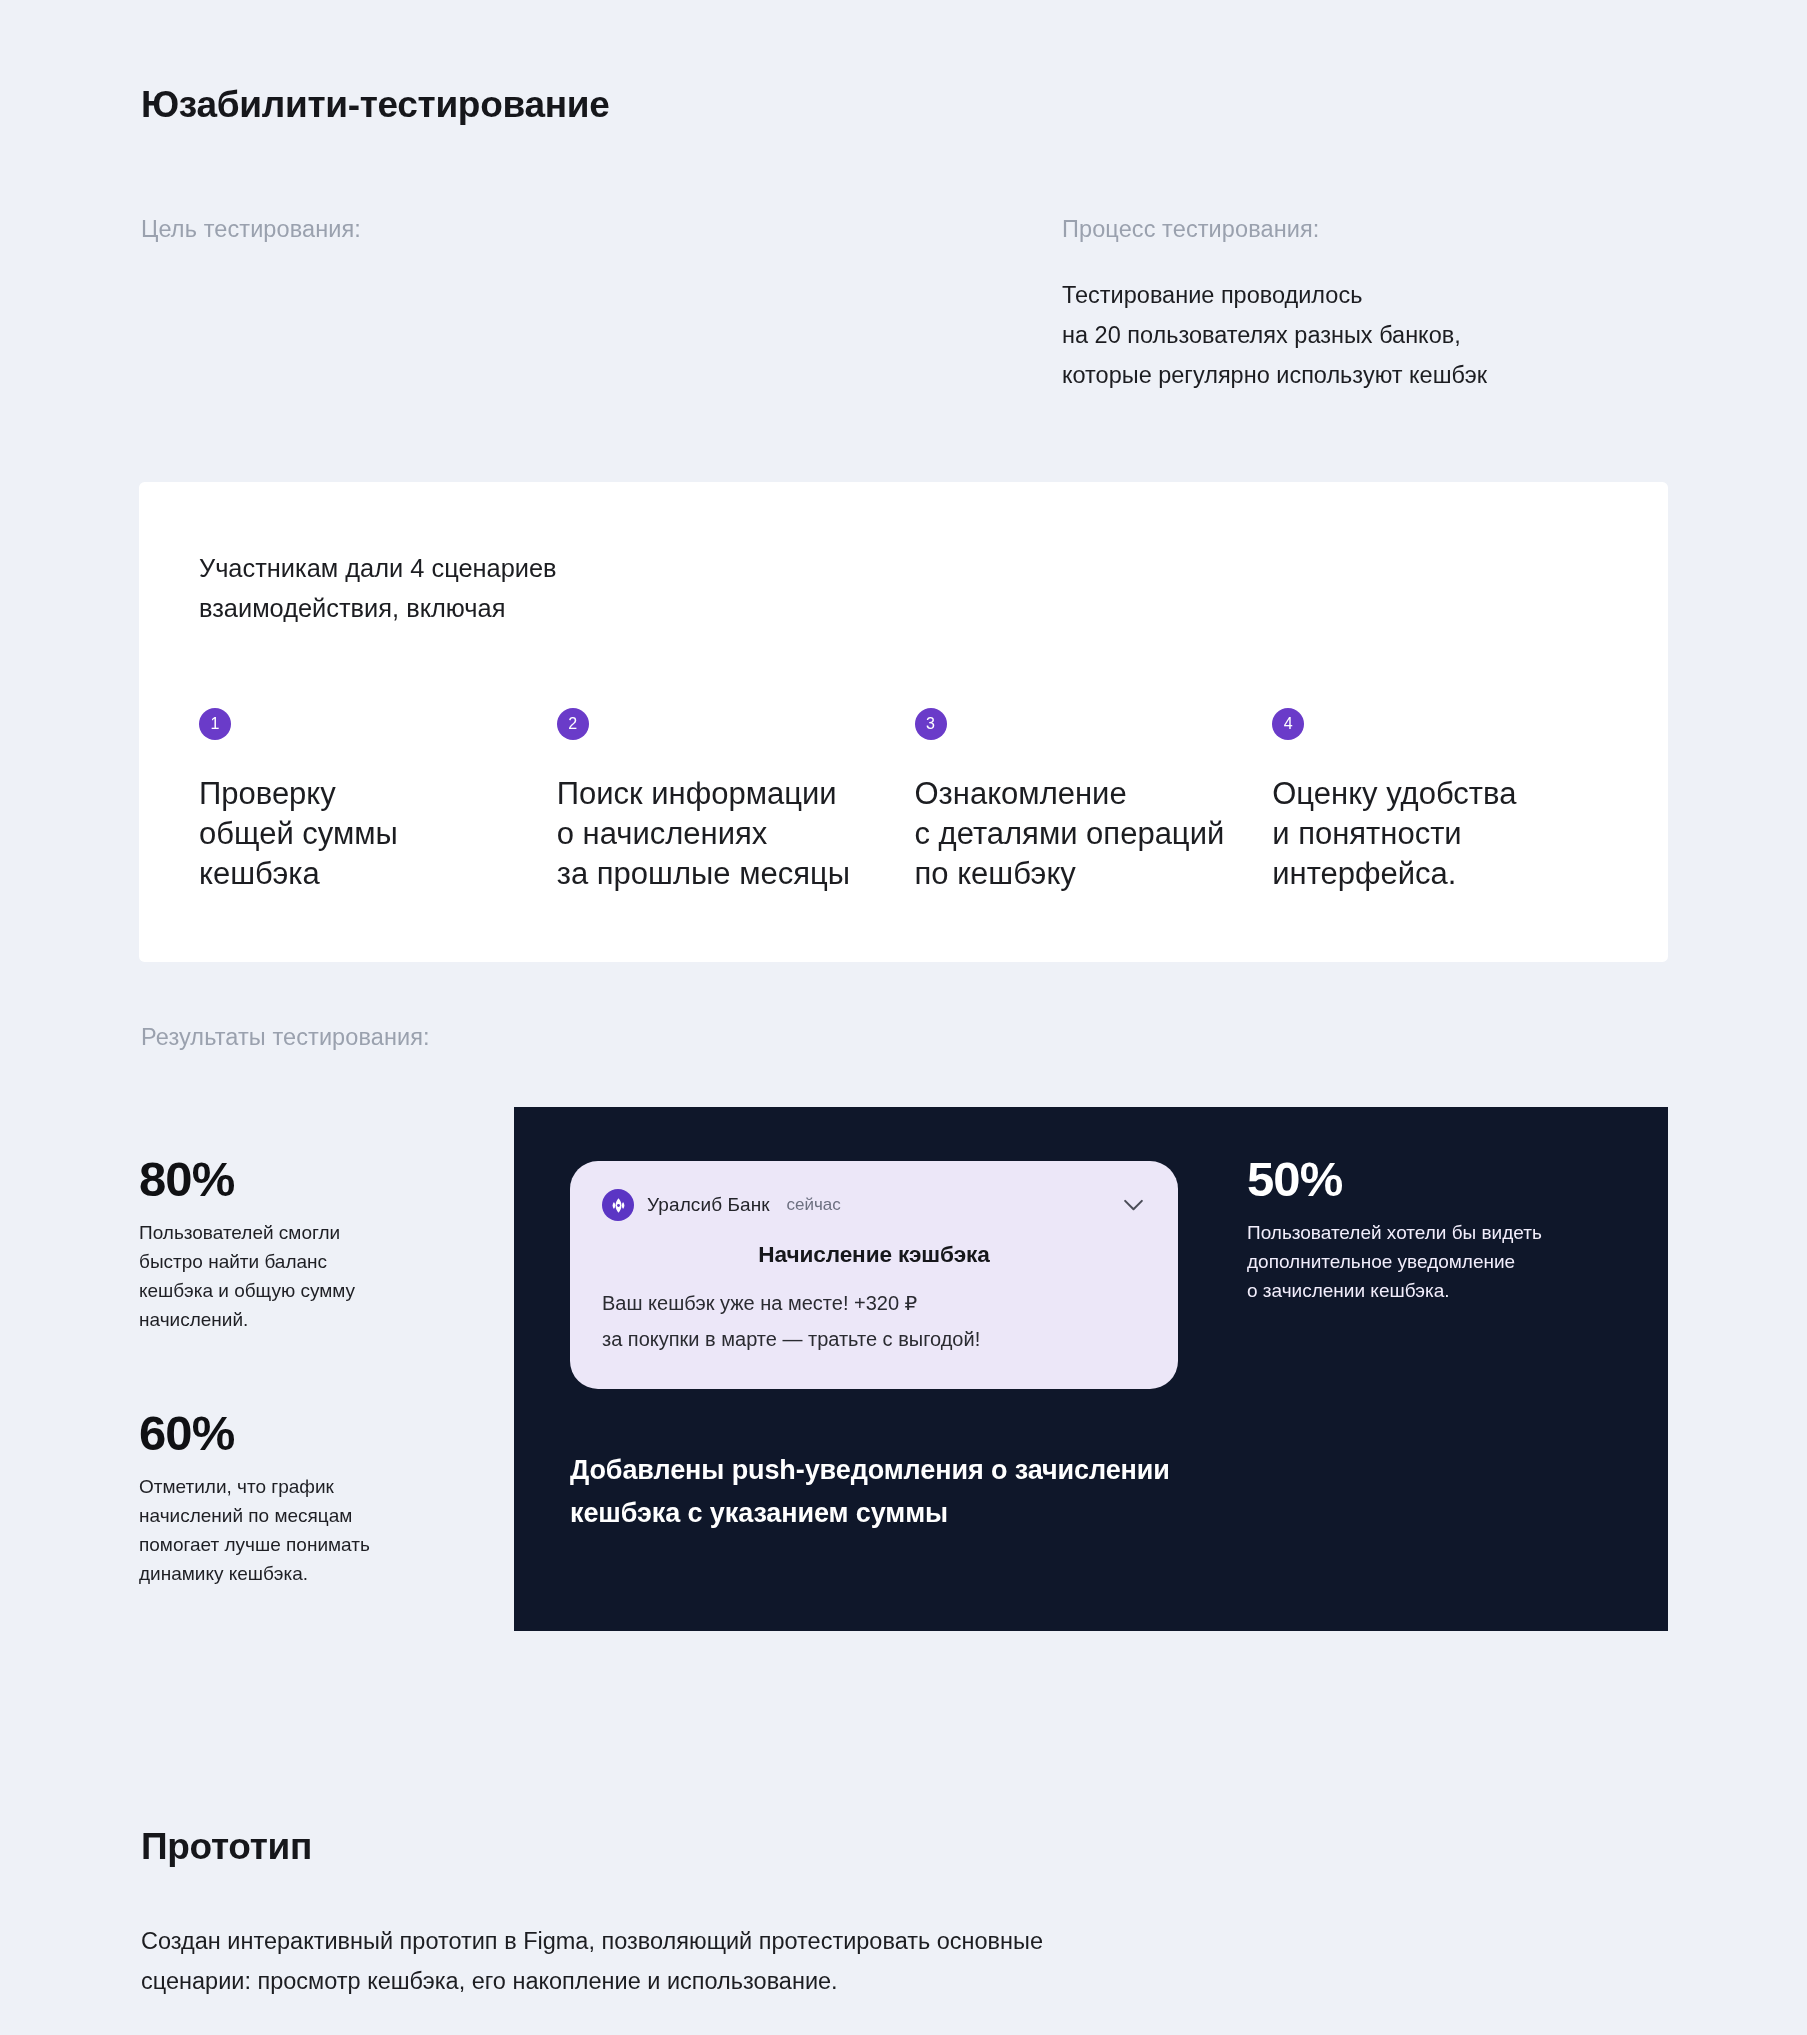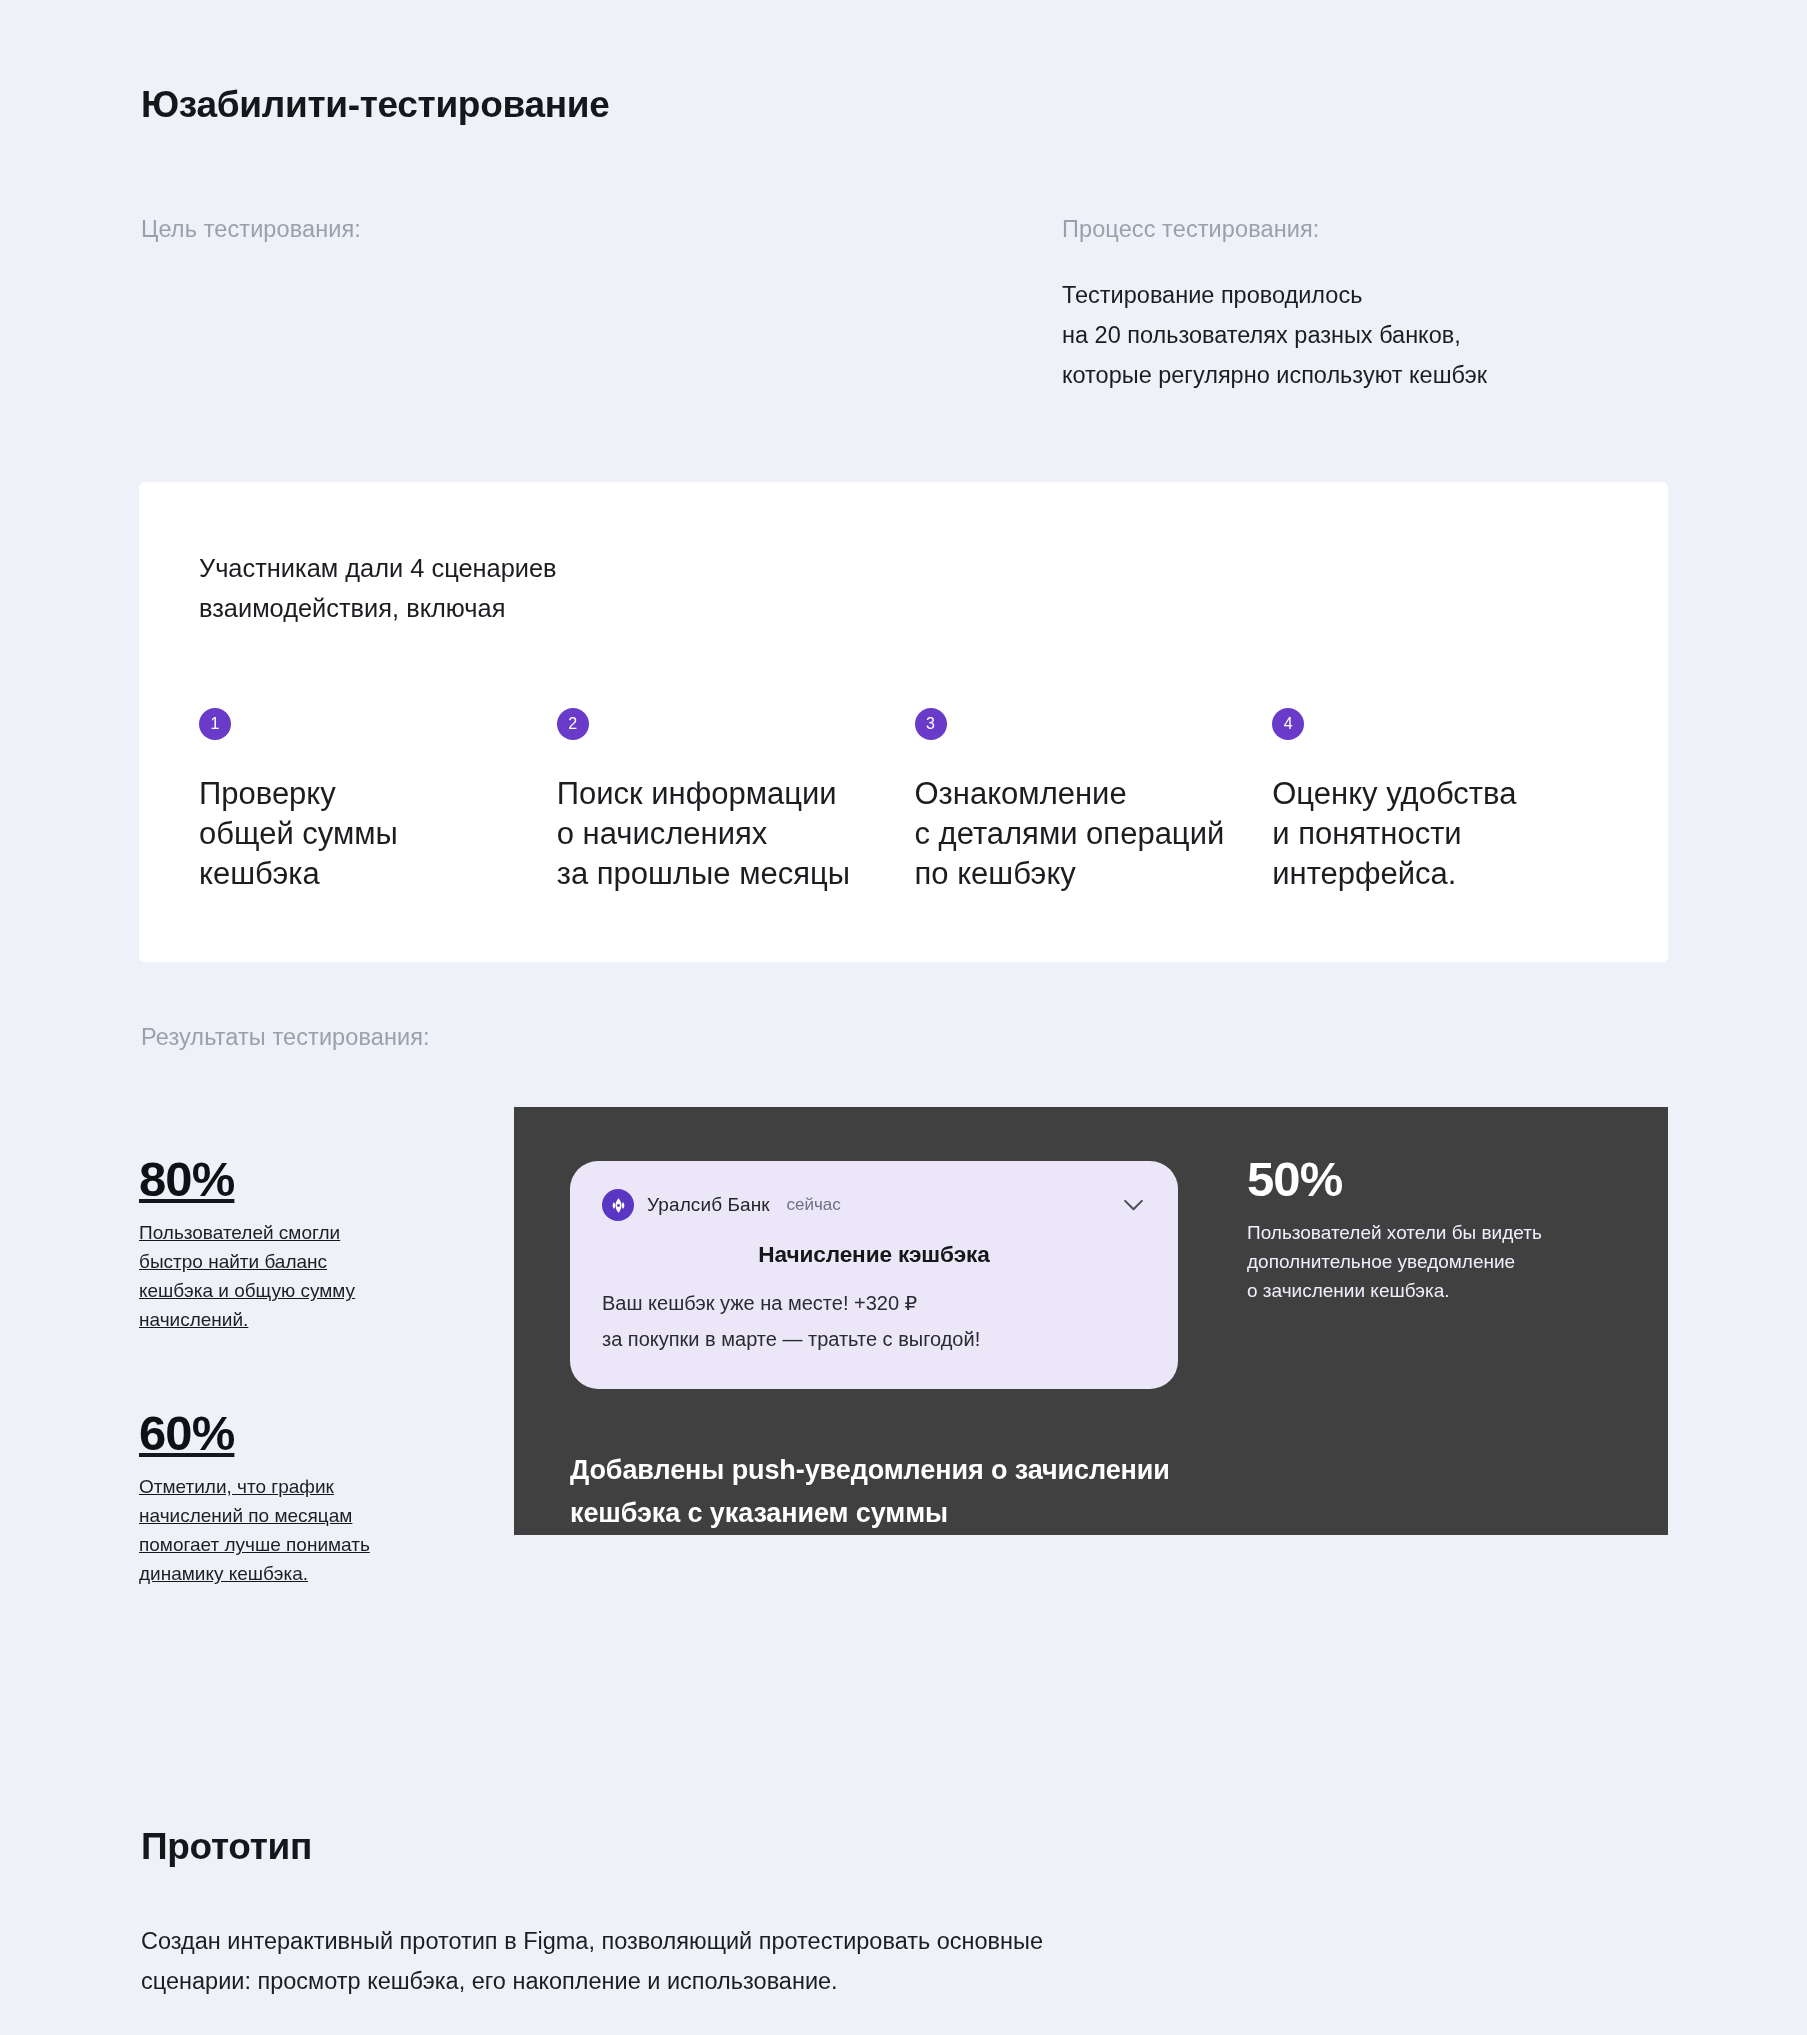--- a/index.html
+++ b/index.html
@@ -106,21 +106,21 @@
     margin-bottom: 34px;
   }
   .scenario-text {
     font-size: 31px;
     line-height: 40px;
     color: #1c1d21;
     white-space: pre-line;
   }
 
   
-  .stat-block { position: absolute; left: 139px; width: 282px; text-decoration: underline; }
+  .stat-block { position: absolute; left: 139px; width: 282px; }
   #stat-80 { top: 1126px; }
   #stat-60 { top: 1380px; }
   .stat-number {
     font-size: 49px;
     font-weight: 700;
     letter-spacing: -0.9px;
     color: #101114;
     line-height: 1.05;
     margin: 0 0 13px 0;
   }
@@ -131,22 +131,22 @@
     white-space: pre-line;
     margin: 0;
   }
 
   
   .purple-card {
     position: absolute;
     left: 514px;
     top: 1079px;
     width: 1154px;
-    height: 428px;
-    background: #404040;
+    height: 524px;
+    background: #0f172a;
     box-sizing: border-box;
   }
 
   
   .push {
     position: absolute;
     left: 56px;
     top: 54px;
     width: 608px;
     background: #ece7f8;

